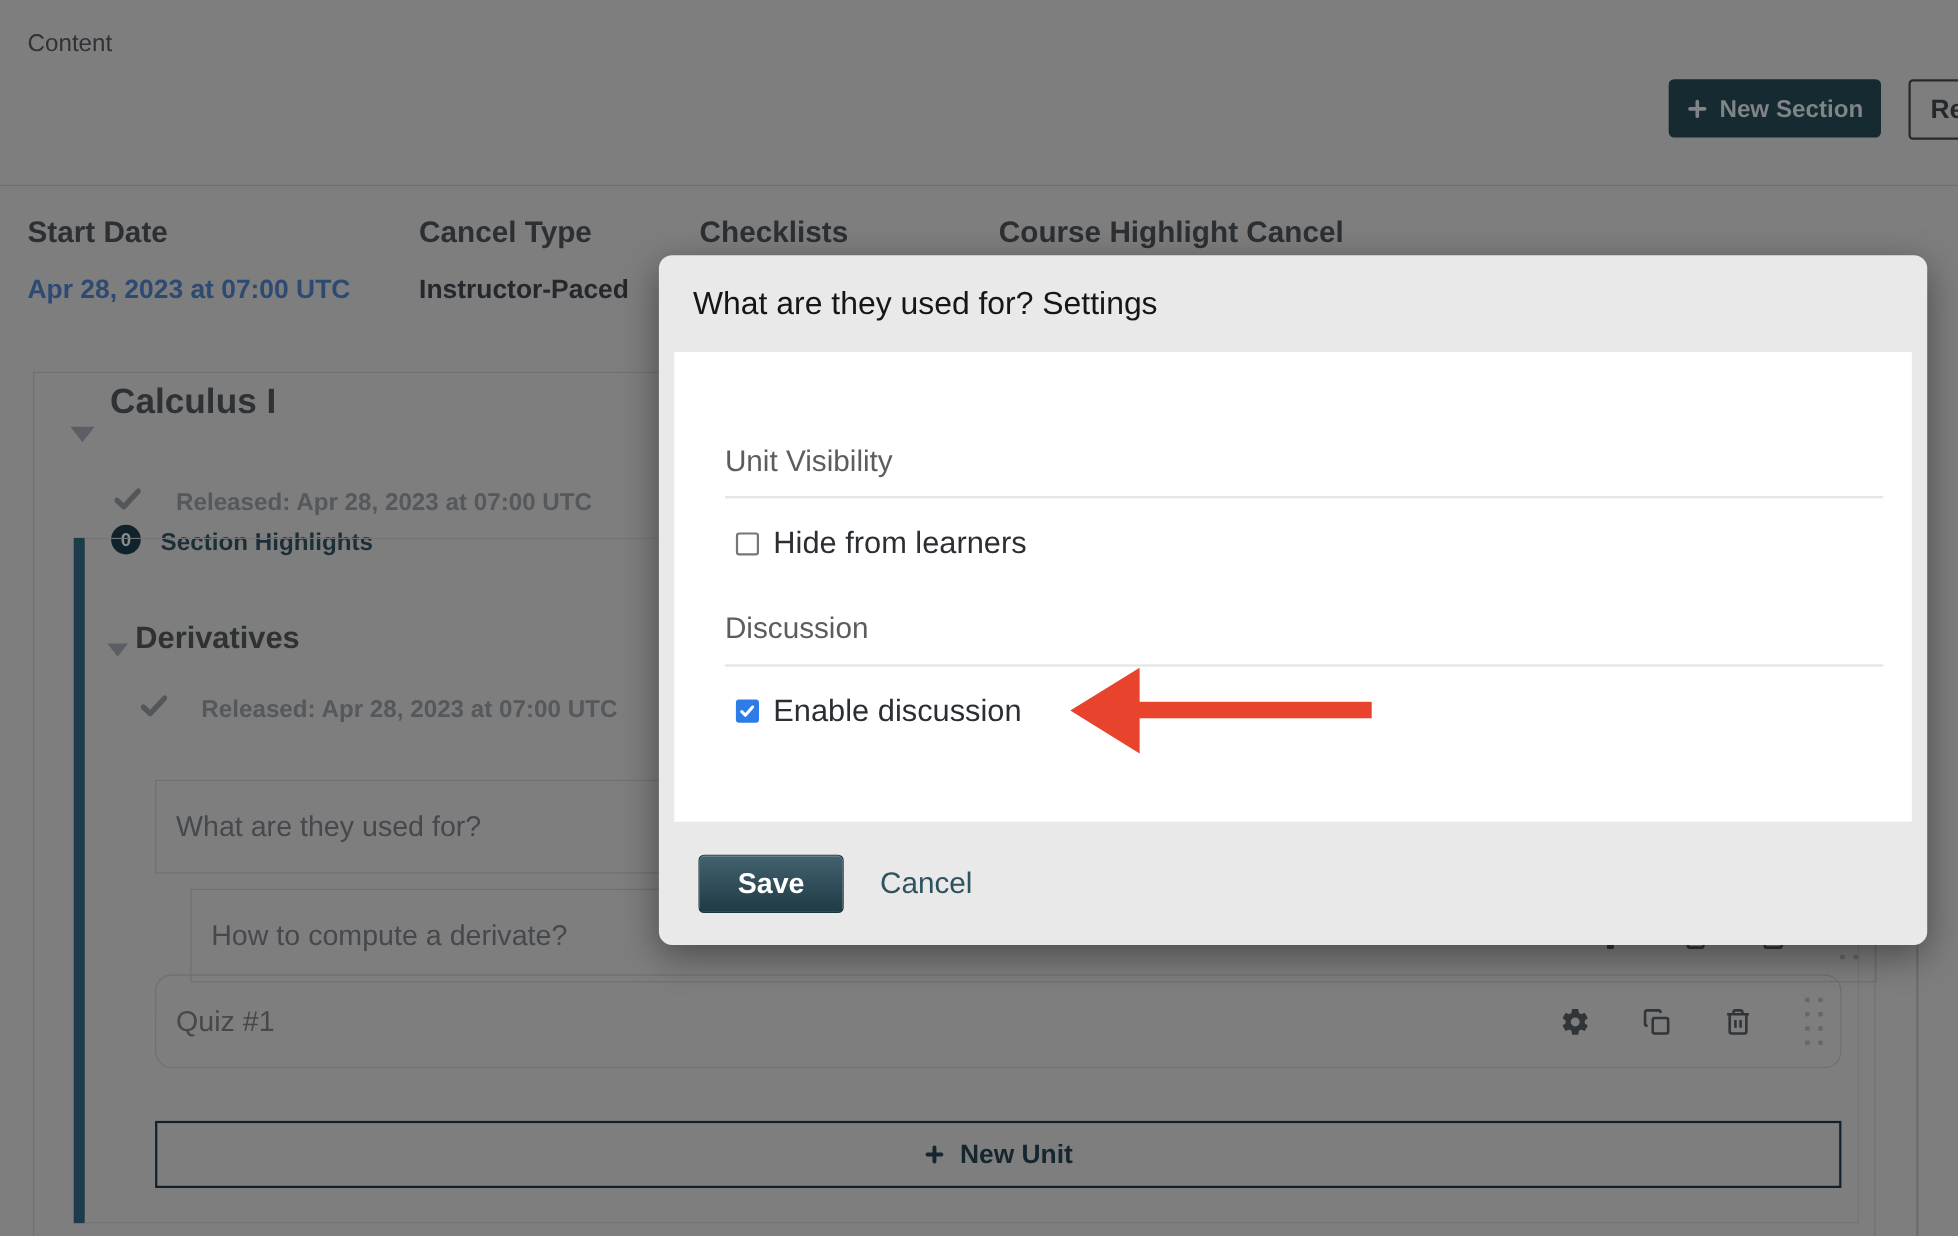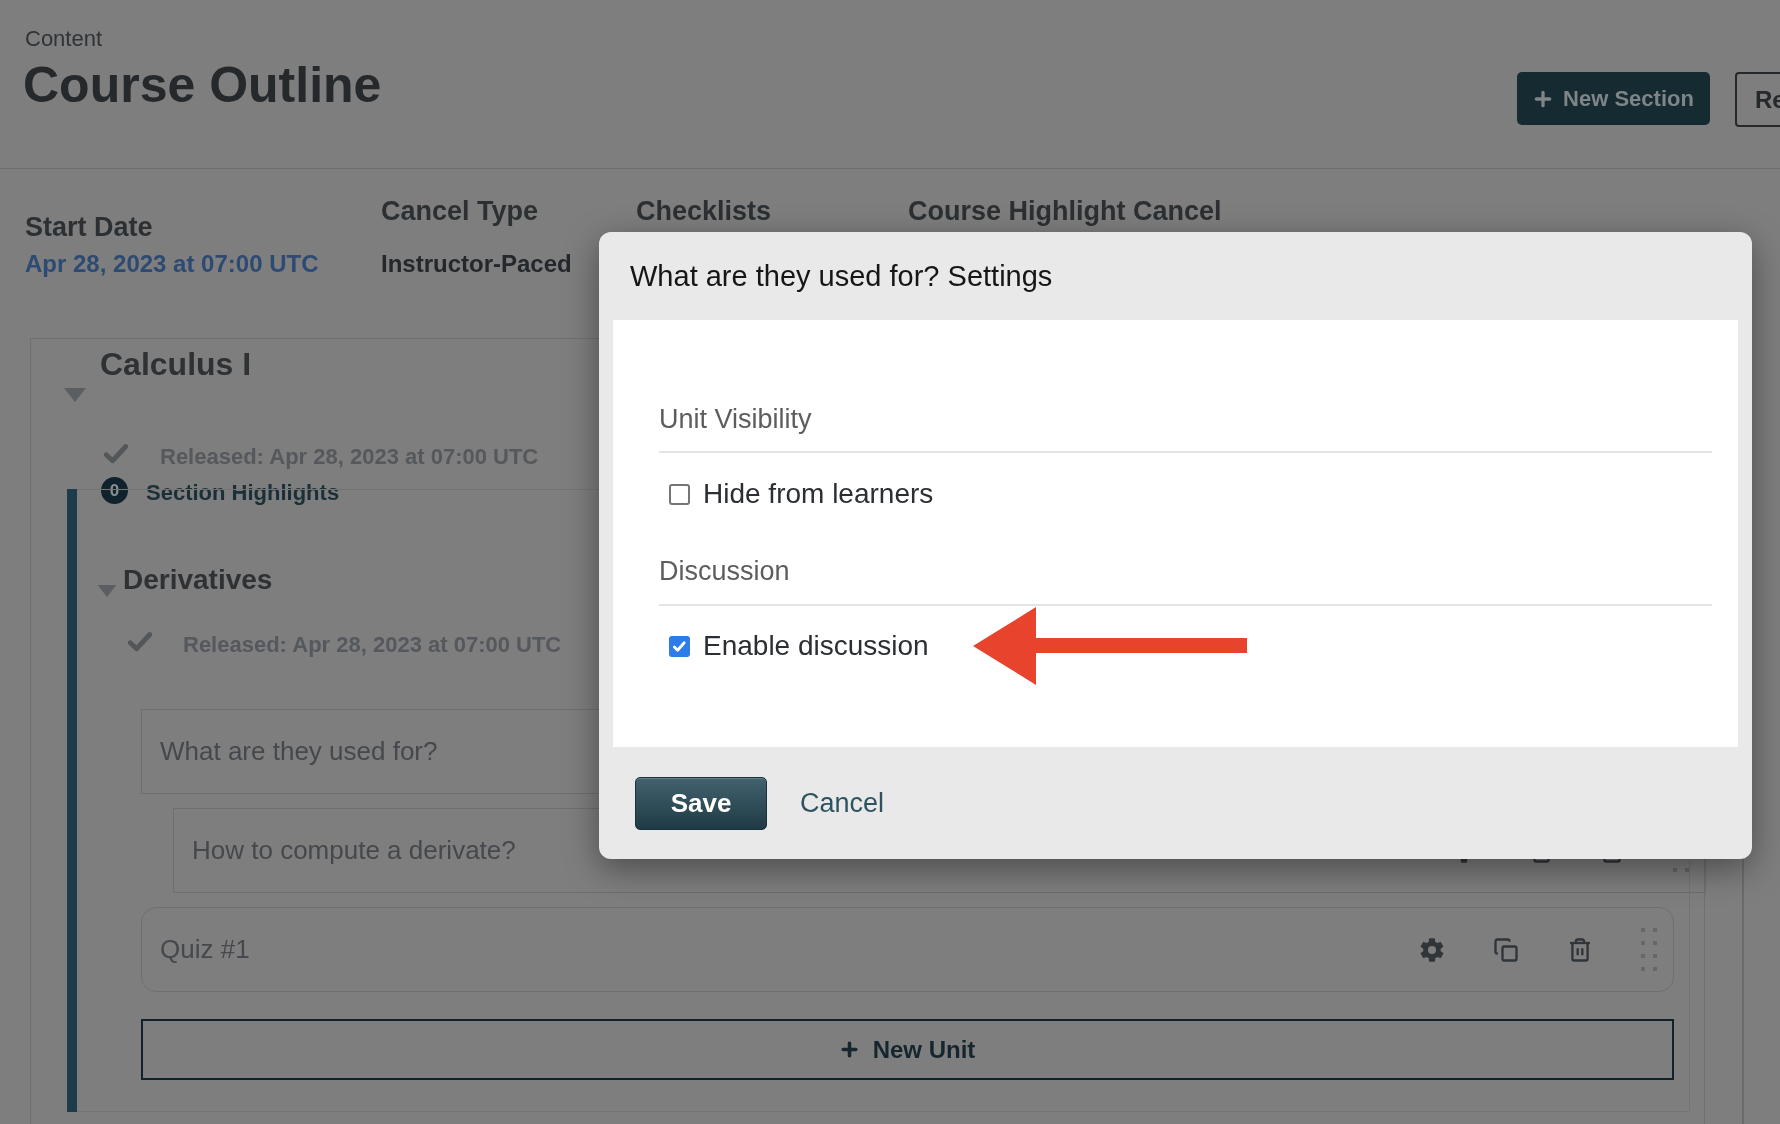--- a/index.html
+++ b/index.html
@@ -123,37 +123,36 @@
     display:flex; align-items:center; justify-content:center; cursor:pointer;
   }
   .btn-cancel { left:201px; top:556px; font-size:27px; color:#2e5360; cursor:pointer; }
 </style>
 </head>
 <body>
 
 <div id="screen">
 
   <div class="abs eyebrow">Content</div>
-  <div class="abs page-title">Course Outline</div>
 
   <div class="abs btn-new-section">
     <span style="display:flex;">
       <svg width="20" height="20" viewBox="0 0 24 24">
           <path d="M12 4v16M4 12h16" stroke="#7f8486" stroke-width="4" stroke-linecap="round" fill="none"></path>
         </svg>
     </span>
     <span>New Section</span>
   </div>
   <div class="abs btn-reindex">
     <span>Re</span>
   </div>
 
   <div class="abs header-divider"></div>
 
-  <div class="abs meta-label" style="left:25px;margin-top:16px;">Start Date</div>
+  <div class="abs meta-label" style="left:25px;">Start Date</div>
   <div class="abs meta-value meta-link" style="left:25px;">Apr 28, 2023 at 07:00 UTC</div>
   <div class="abs meta-label" style="left:381px;">Cancel Type</div>
   <div class="abs meta-value meta-plain" style="left:381px;">Instructor-Paced</div>
   <div class="abs meta-label" style="left:636px;">Checklists</div>
   <div class="abs meta-label" style="left:908px;">Course Highlight Cancel</div>
 
   <div class="abs outline-card"></div>
   <div class="abs right-rule"></div>
 
   <div class="abs caret-down" style="left:64px; top:388px;"></div>
@@ -245,21 +244,21 @@
           <i></i>
           <i></i>
           <i></i>
           <i></i>
           <i></i>
           <i></i>
         </span>
     </span>
   </div>
 
-  <div class="abs unit-row" style="top:907px;border-radius:15px;">
+  <div class="abs unit-row" style="top:886px;border-radius:15px;">
     <span class="unit-label">Quiz #1</span>
     <span class="unit-icons">
       <span class="icon-btn">
           <svg viewBox="0 0 24 24" fill="#303539">
             <path d="M19.4 13c.04-.33.06-.66.06-1s-.02-.67-.06-1l2.1-1.64a.5.5 0 0 0 .12-.64l-2-3.46a.5.5 0 0 0-.6-.22l-2.48 1a7.6 7.6 0 0 0-1.72-1l-.38-2.64A.5.5 0 0 0 14 2h-4a.5.5 0 0 0-.5.42L9.13 5.06c-.62.25-1.2.59-1.73 1l-2.47-1a.5.5 0 0 0-.61.22l-2 3.46a.5.5 0 0 0 .12.64L4.54 11c-.04.33-.06.66-.06 1s.02.67.06 1l-2.1 1.64a.5.5 0 0 0-.12.64l2 3.46c.14.24.42.33.61.22l2.47-1c.53.41 1.11.75 1.73 1l.37 2.64c.04.24.25.42.5.42h4c.25 0 .46-.18.5-.42l.37-2.64c.62-.25 1.2-.59 1.72-1l2.48 1c.24.1.5 0 .6-.22l2-3.46a.5.5 0 0 0-.12-.64L19.4 13zM12 15.5a3.5 3.5 0 1 1 0-7 3.5 3.5 0 0 1 0 7z"></path>
           </svg>
         </span>
       <span class="icon-btn">
           <svg viewBox="0 0 24 24" fill="none" stroke="#303539" stroke-width="2">
             <rect x="9" y="9" width="12" height="12" rx="1.5"></rect>

